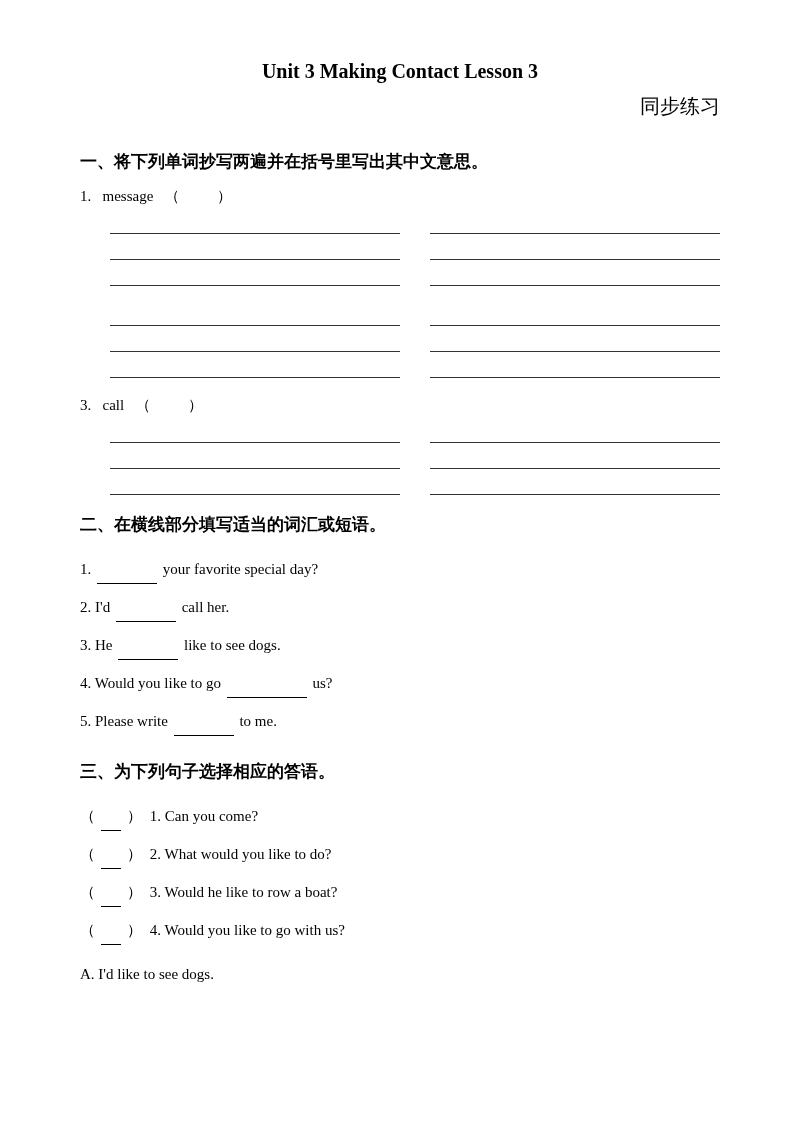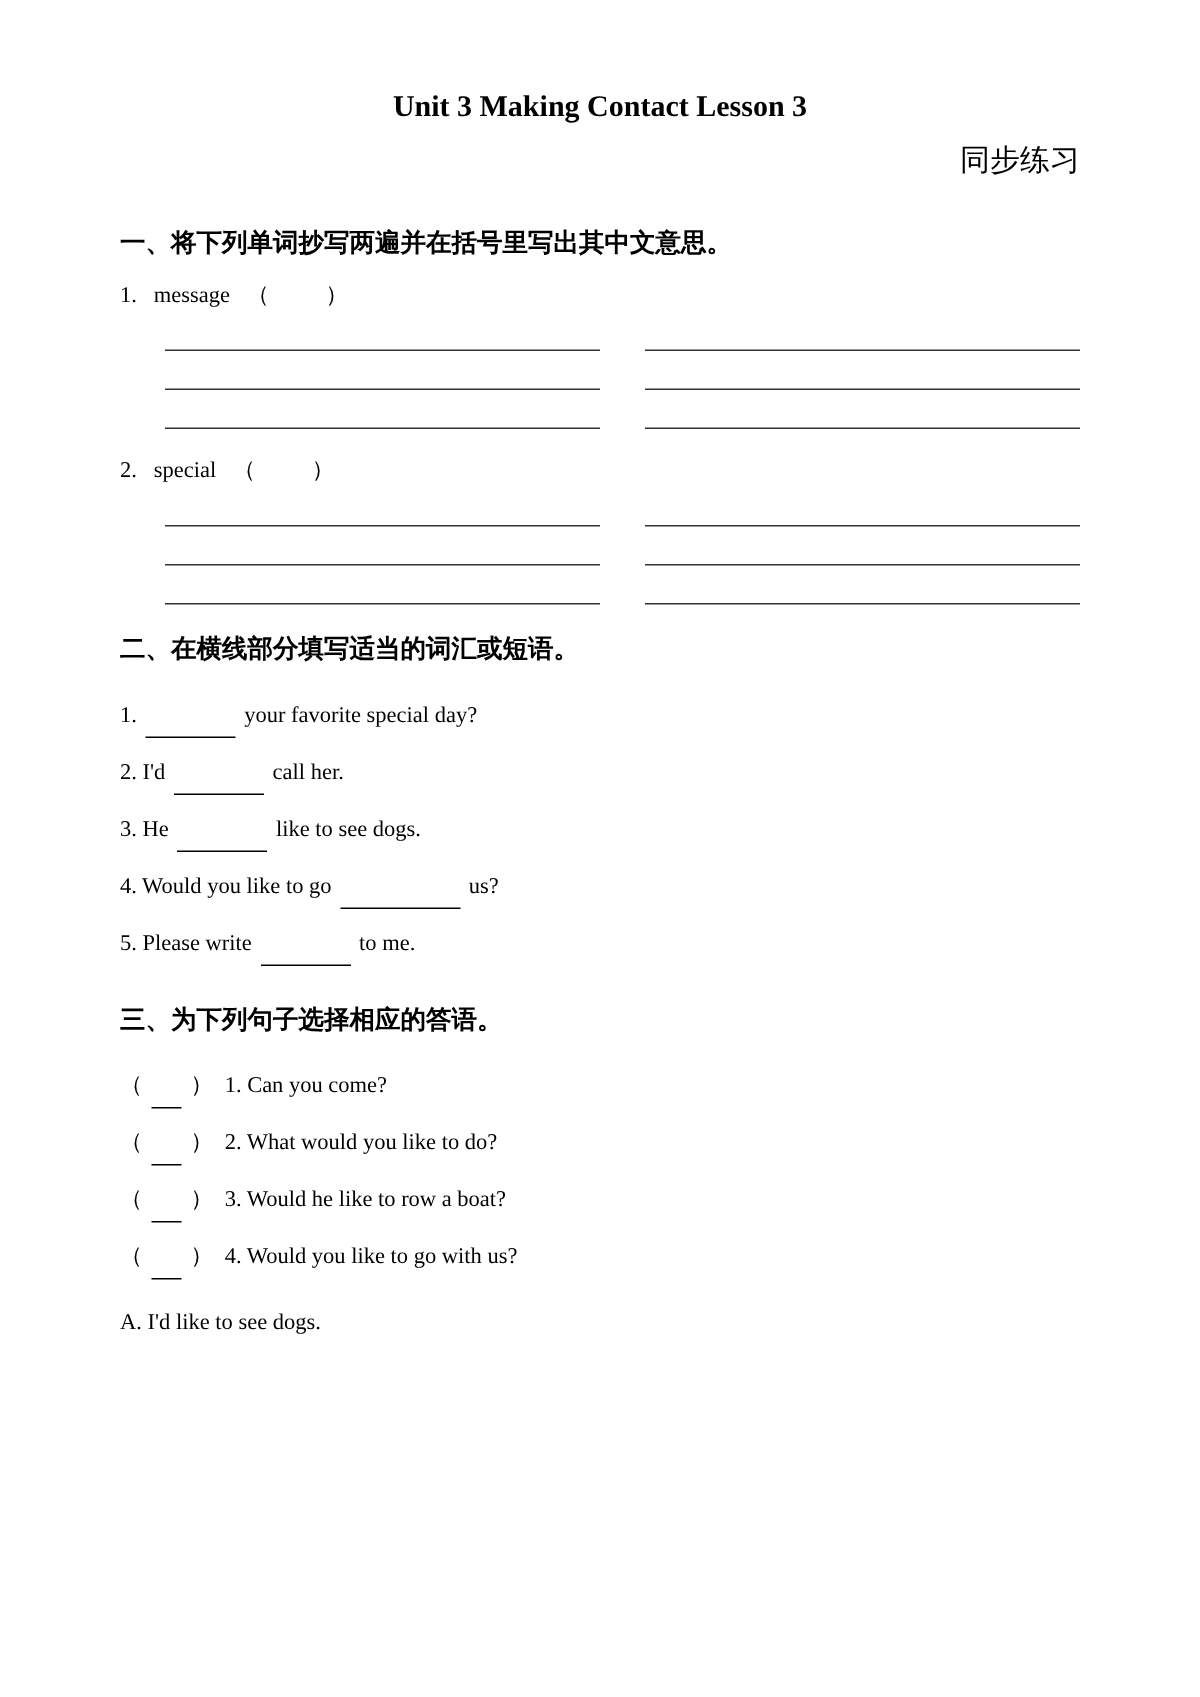--- a/index.html
+++ b/index.html
@@ -136,35 +136,45 @@
       <div class="writing-line"></div>
       <div class="writing-line"></div>
       <div class="writing-line"></div>
       <div class="writing-line"></div>
       <div class="writing-line"></div>
       <div class="writing-line"></div>
     </div>
   </div>
 
   <div class="word-item">
+    <div class="writing-lines">
+      <div class="writing-line"></div>
+      <div class="writing-line"></div>
+      <div class="writing-line"></div>
+      <div class="writing-line"></div>
+      <div class="writing-line"></div>
+      <div class="writing-line"></div>
+    </div>
+  </div>
+
+  <div class="word-item">
     <div class="word-item-label">
-      <span>2.&nbsp;&nbsp;</span>
-      <span>special</span>
+      <span>3.&nbsp;&nbsp;</span>
+      <span>call</span>
       &nbsp;&nbsp;<span>（&nbsp;&nbsp;&nbsp;&nbsp;&nbsp;&nbsp;&nbsp;&nbsp;&nbsp;&nbsp;）</span>
     </div>
     <div class="writing-lines">
       <div class="writing-line"></div>
       <div class="writing-line"></div>
       <div class="writing-line"></div>
       <div class="writing-line"></div>
       <div class="writing-line"></div>
       <div class="writing-line"></div>
     </div>
   </div>
-
 
 
   <div class="section-header" style="">二、在横线部分填写适当的词汇或短语。</div>
 
   <div class="fill-section">
     <div class="fill-item">
       <span>1. <span class="fill-blank">&nbsp;&nbsp;&nbsp;&nbsp;&nbsp;&nbsp;&nbsp;</span> your favorite special day?</span>
     </div>
     <div class="fill-item">
       <span>2. I'd <span class="fill-blank">&nbsp;&nbsp;&nbsp;&nbsp;&nbsp;</span> call her.</span>

